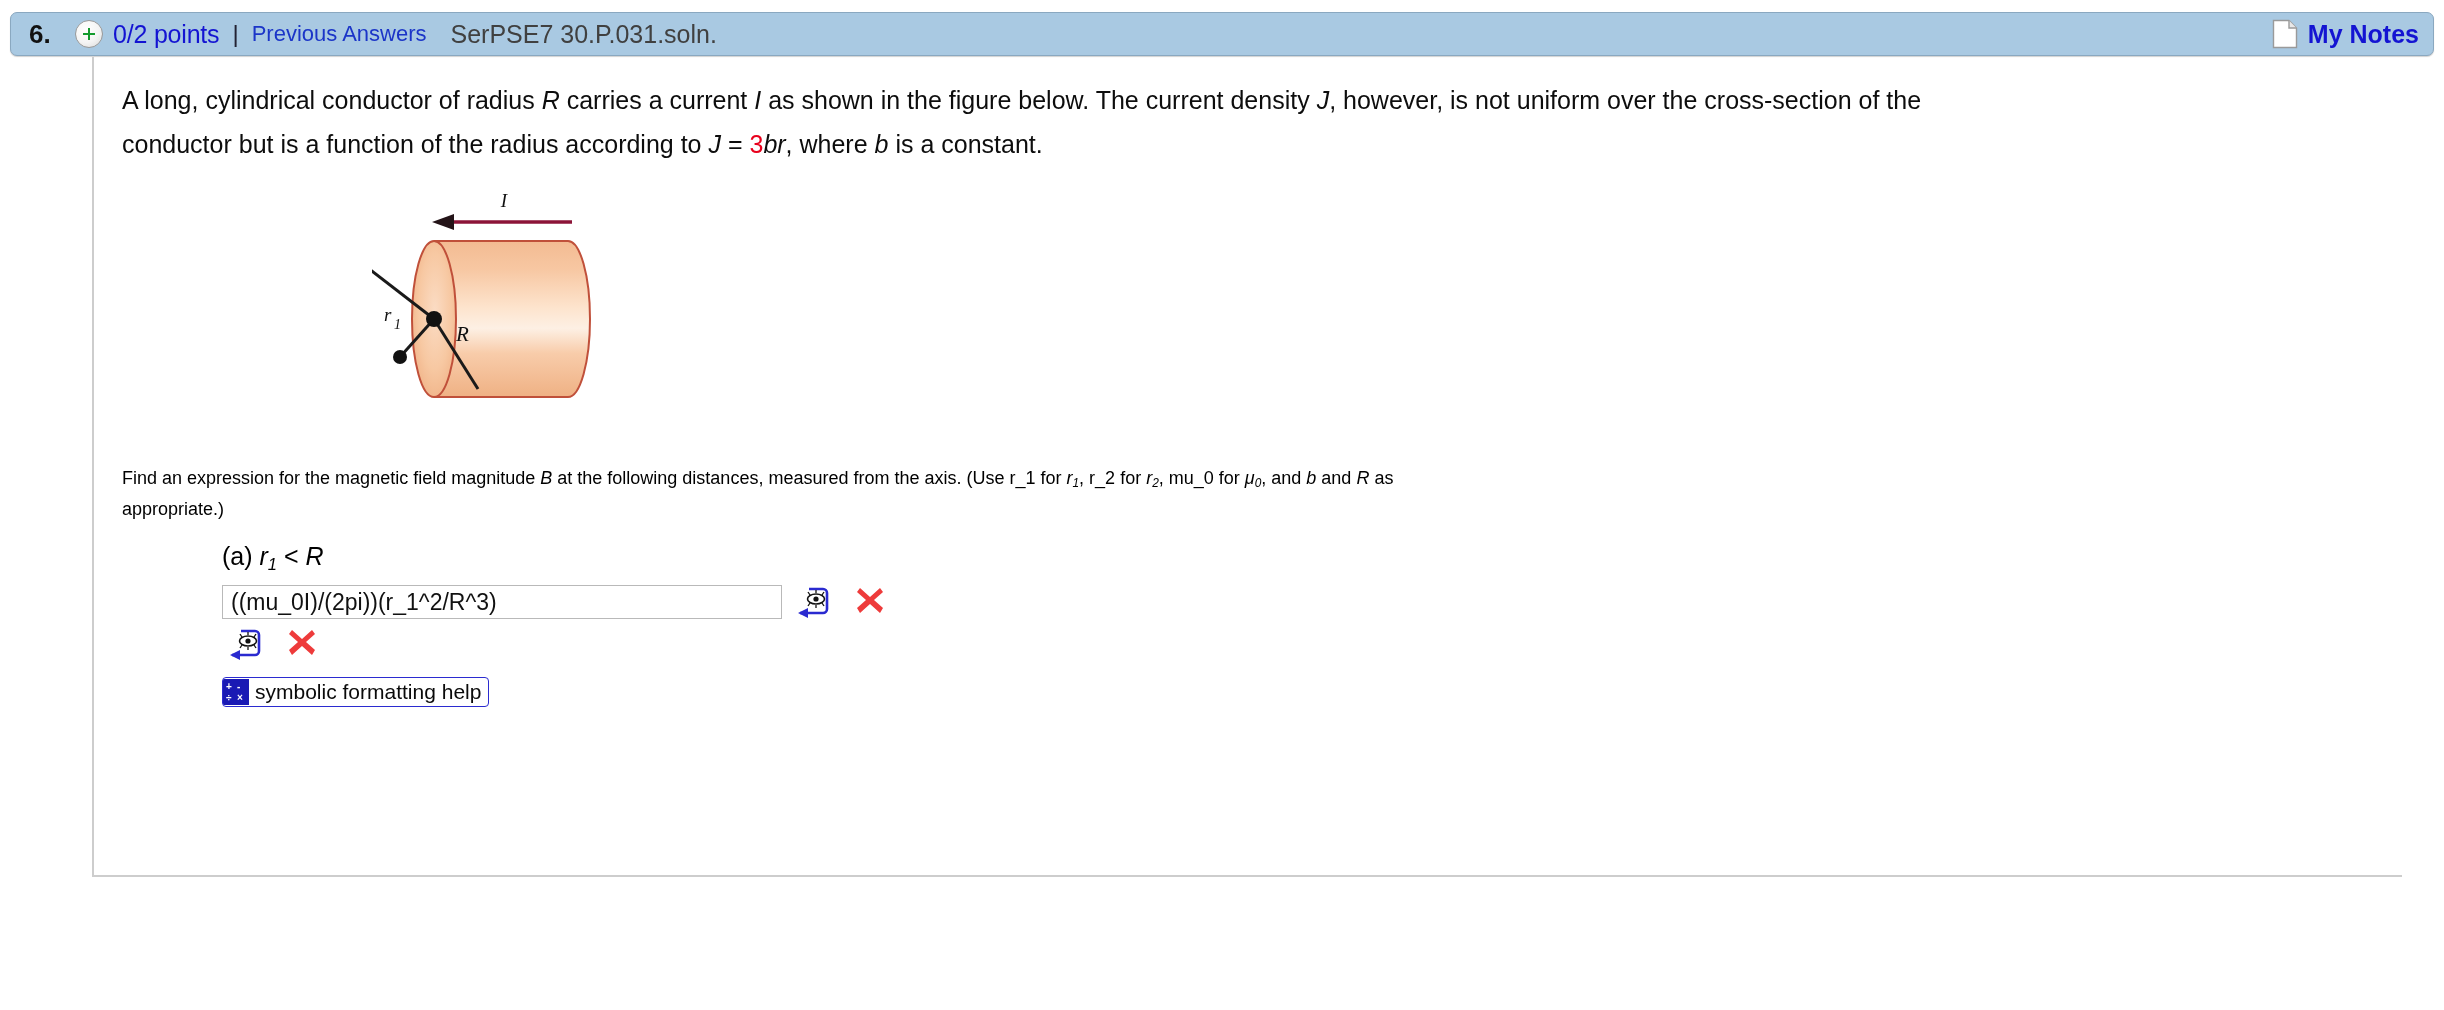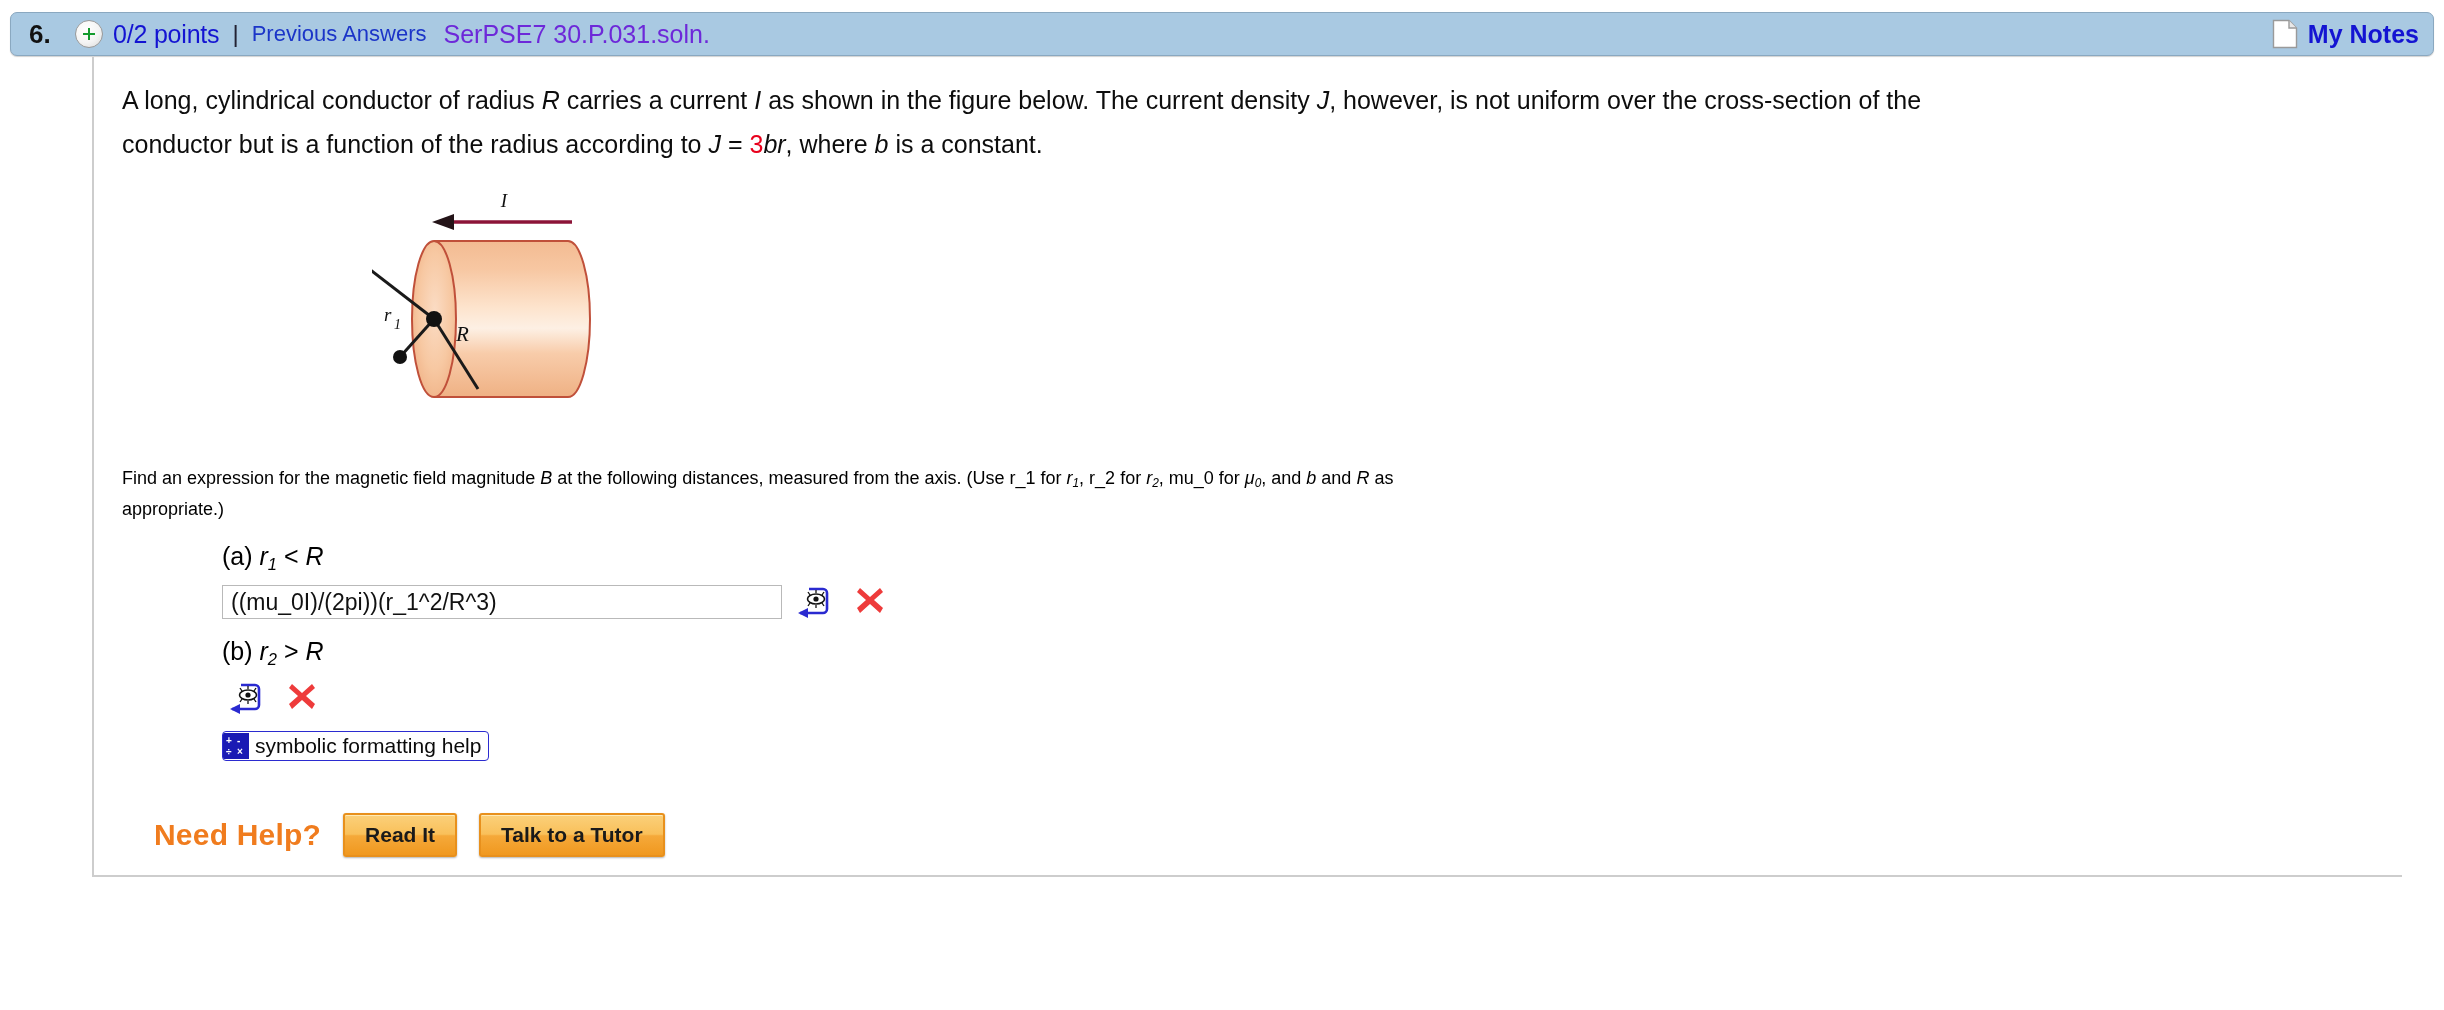--- a/index.html
+++ b/index.html
@@ -64,22 +64,22 @@
     color: #223;
     margin: 0 13px;
   }
   .prev-answers {
     font-size: 22px;
     color: #1b35c8;
     cursor: pointer;
   }
   .soln-code {
     font-size: 25px;
-    color: #6d28d9;
-    margin-left: 17px;
+    color: #404040;
+    margin-left: 24px;
   }
   .my-notes-wrap {
     margin-left: auto;
     display: flex;
     align-items: center;
     gap: 10px;
     cursor: pointer;
     text-align: right;
   }
   .note-icon {
@@ -350,23 +350,20 @@
       </span>
       <span class="xmark">
         <svg width="32" height="32" viewBox="0 0 32 32" aria-hidden="true">
           <path d="M6 4 L16 13 L26 4 L29 8 L20 16 L29 24 L26 29 L16 20 L6 29 L3 24 L12 16 L3 8 Z" fill="#ee3b3b"></path>
         </svg>
       </span>
     </div>
   </div>
 
   <div class="part-block">
-    <div class="part-label">
-      <span>(b) </span><i>r</i><sub>2</sub><span> &gt; </span><i>R</i>
-    </div>
     <div class="answer-row">
       <span class="eye-btn">
         <svg width="40" height="38" viewBox="0 0 40 38" aria-hidden="true">
           <path d="M8 30 H31 A4 4 0 0 0 35 26 V10 A4 4 0 0 0 31 6 H17" fill="none" stroke="#2a2ad0" stroke-width="2.6"></path>
           <polygon points="6,30 16,25 16,35" fill="#2a2ad0"></polygon>
           <ellipse cx="24" cy="16" rx="8.5" ry="5" fill="#ffffff" stroke="#111" stroke-width="1.6"></ellipse>
           <circle cx="24" cy="16" r="2.6" fill="#111"></circle>
           <g stroke="#111" stroke-width="1.3">
             <line x1="24" y1="7" x2="24" y2="10"></line>
             <line x1="16" y1="9" x2="18" y2="12"></line>
@@ -393,19 +390,14 @@
             <text x="12" y="9">-</text>
             <text x="1" y="20">÷</text>
             <text x="12" y="20">×</text>
           </g>
         </svg>
       </span>
       <span class="fmt-help-text">symbolic formatting help</span>
     </span>
   </div>
 
-  <div class="need-help-row">
-    <span class="need-help-label">Need Help?</span>
-    <button class="help-btn">Read It</button>
-    <button class="help-btn">Talk to a Tutor</button>
-  </div>
 
 </div>
 
 </body></html>

